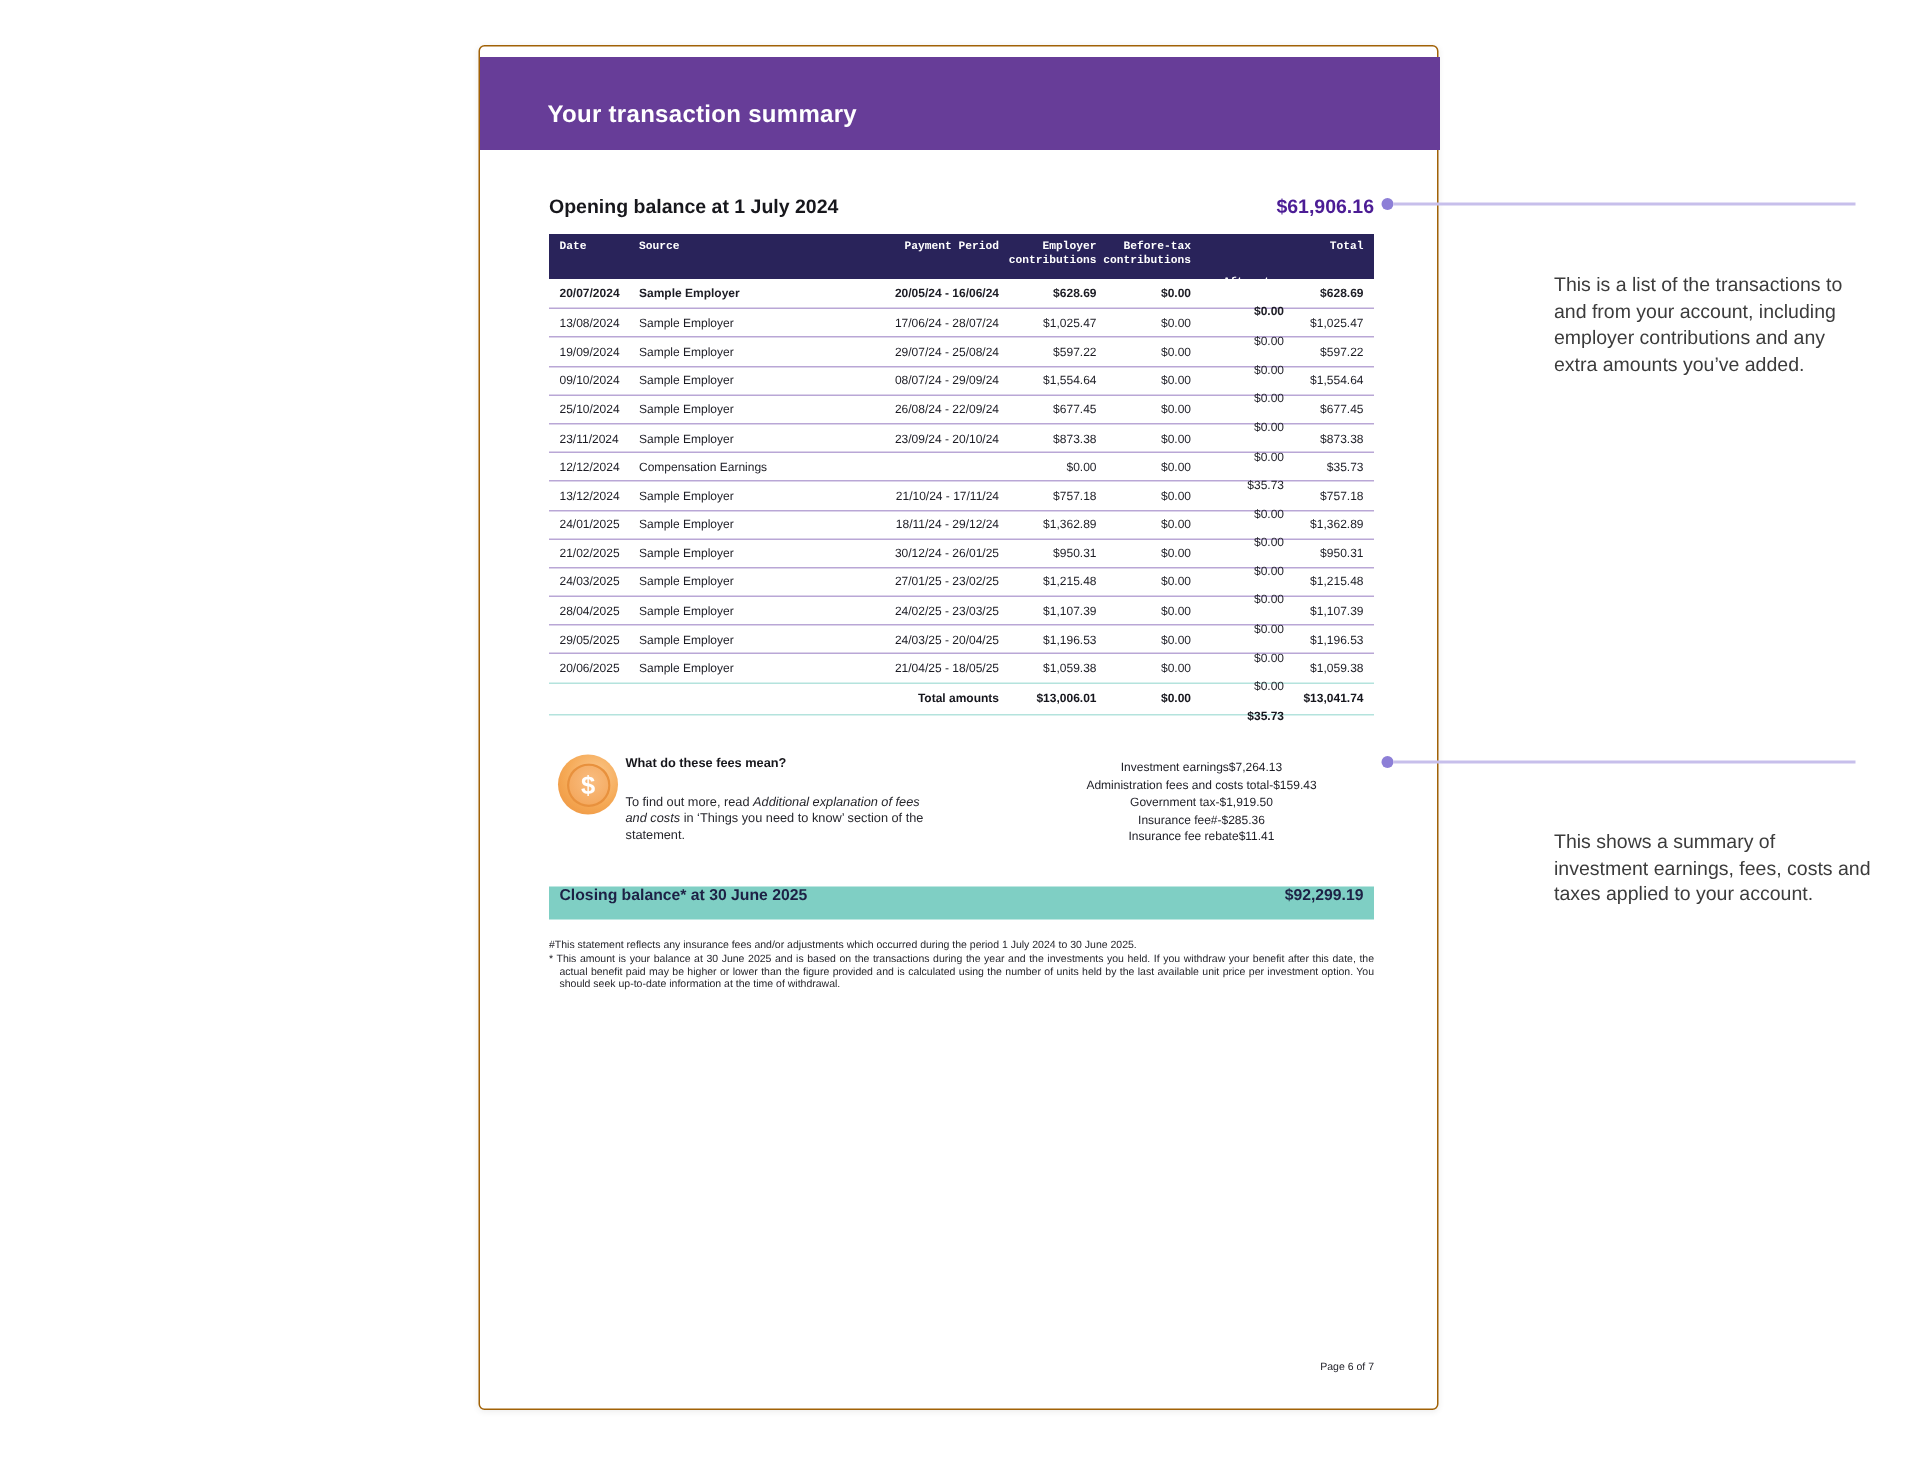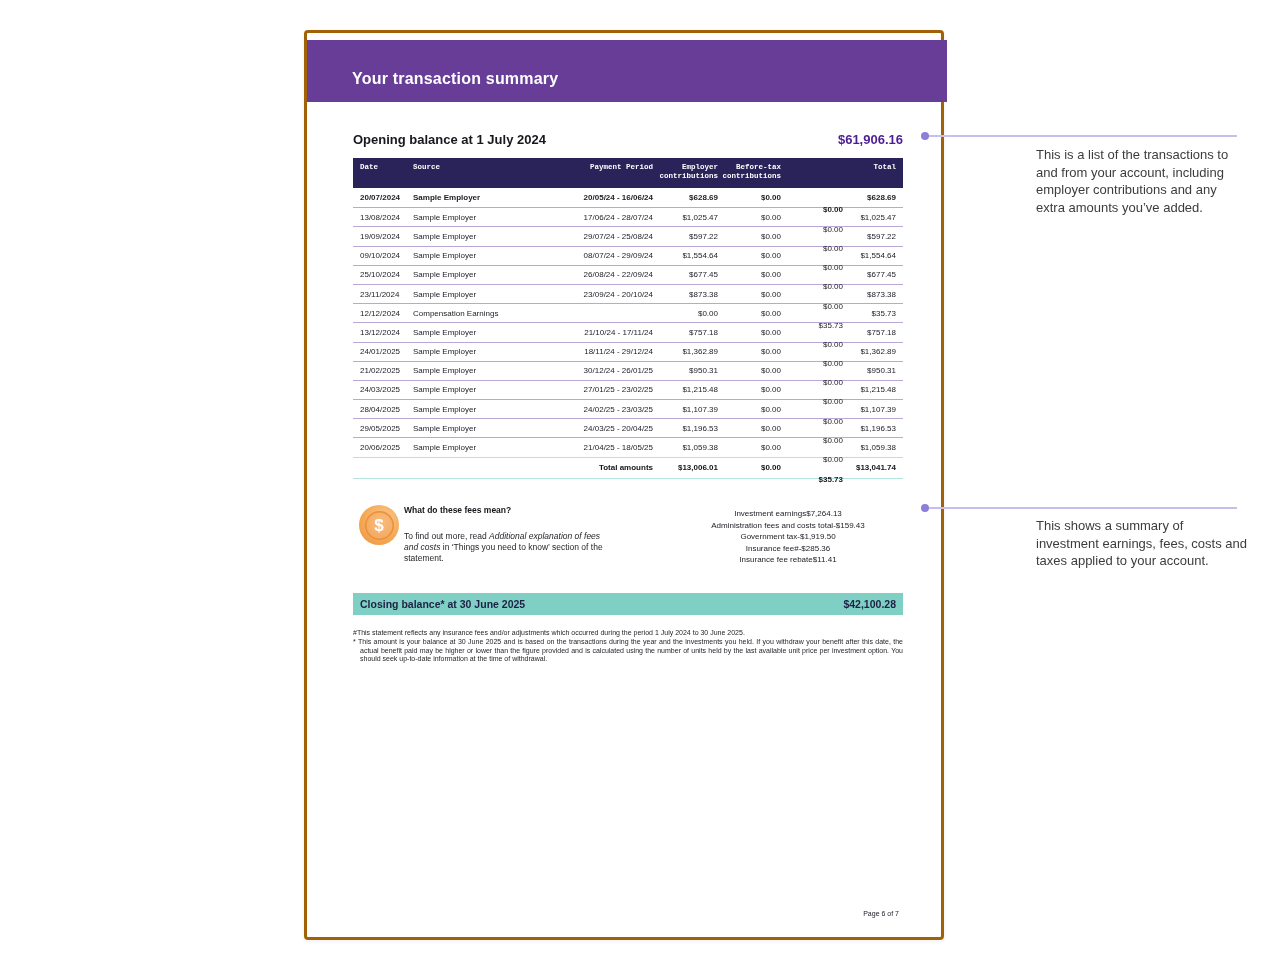--- a/index.html
+++ b/index.html
@@ -1,22 +1,22 @@
 <!DOCTYPE html>
 <html><head>
 <meta charset="utf-8">
 <style>
   * { margin:0; padding:0; box-sizing:border-box; }
   html,body { width:1280px; height:975px; background:#ffffff; font-family:"Liberation Sans", sans-serif; }
   .canvas { position:relative; width:1280px; height:975px; overflow:hidden; background:#ffffff; }
 
   
   .page {
-    position:absolute; left:304px; top:30px; width:640px; height:910px;
-    background:#ffffff; border:3px solid #a16207; border-radius:4px;
+    position:absolute; left:319px; top:30px; width:640px; height:910px;
+    background:#ffffff; border:1px solid #a16207; border-radius:4px;
     box-shadow:0 1px 4px rgba(0,0,0,0.07);
   }
   .banner {
     position:absolute; left:0; top:7px; width:640px; height:62px;
     background:#673d98; display:flex; align-items:flex-end; padding:0 0 14px 45px;
   }
   .banner-title { color:#ffffff; font-size:16px; font-weight:bold; letter-spacing:0.2px; }
 
   .opening-row {
     position:absolute; left:46px; top:99px; width:550px;
@@ -69,37 +69,37 @@
   .fees-heading { font-size:8.5px; font-weight:bold; color:#17171c; margin-bottom:3px; }
   .fees-body { font-size:8.5px; color:#26262c; line-height:11px;margin-top:16px; }
   .fees-body .it { font-style:italic; }
 
   .fee-summary { position:absolute; left:373px; top:475px; width:216px; }
   .fee-row { display:flex; justify-content:center; font-size:8px; color:#1c1c24; line-height:11.5px; }
 
   
   .closing-bar {
     position:absolute; left:46px; top:560px; width:550px; height:22px;
-    background:#7fcfc4; display:flex; justify-content:space-between; align-items:center;
+    background:#7fcfc4; display:flex; justify-content:space-between; 
     padding:0 7px; font-size:10.5px; font-weight:bold; color:#1d2145;
   }
 
   
   .footnotes { position:absolute; left:46px; top:596px; width:550px; }
   .footnote {
     font-size:7px; line-height:8.8px; color:#26262c;
     text-align:justify; padding-left:7px; text-indent:-7px;
   }
 
   .page-number { position:absolute; right:42px; top:877px; font-size:7px; color:#1c1c24; }
 
   
   .connector-line { position:absolute; height:1.5px; background:#c7bfeb; }
   .connector-dot  { position:absolute; width:8px; height:8px; border-radius:50%; background:#8d7fd7; }
-  .annotation { position:absolute; width:212px; font-size:13px; line-height:17.5px; color:#3c3c3c; }
+  .annotation { position:absolute; width:212px; font-size:13px; line-height:17.5px; color:#3c3c3c;margin-top:35px; }
 </style>
 </head>
 <body>
 
 <div class="canvas">
 
   <div class="page">
 
     <div class="banner">
       <div class="banner-title">Your transaction summary</div>
@@ -290,21 +290,21 @@
           <span>-$285.36</span>
         </div>
         <div class="fee-row">
           <span>Insurance fee rebate</span>
           <span>$11.41</span>
         </div>
       </div>
 
     <div class="closing-bar">
       <span>Closing balance* at 30 June 2025</span>
-      <span>$42,100.28</span>
+      <span>$92,299.19</span>
     </div>
 
     <div class="footnotes" id="footnotes-list">
         <p class="footnote">#This statement reflects any insurance fees and/or adjustments which occurred during the period 1 July 2024 to 30 June 2025.</p>
         <p class="footnote">* This amount is your balance at 30 June 2025 and is based on the transactions during the year and the investments you held. If you withdraw your benefit after this date, the actual benefit paid may be higher or lower than the figure provided and is calculated using the number of units held by the last available unit price per investment option. You should seek up-to-date information at the time of withdrawal.</p>
       </div>
 
     <div class="page-number">Page 6 of 7</div>
   </div>
 

